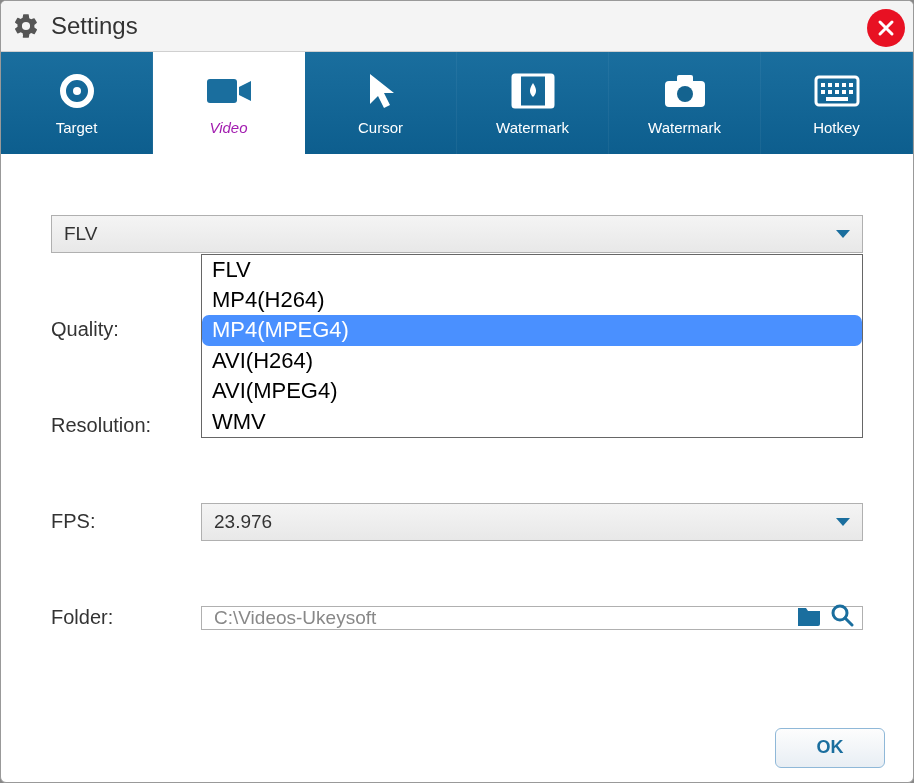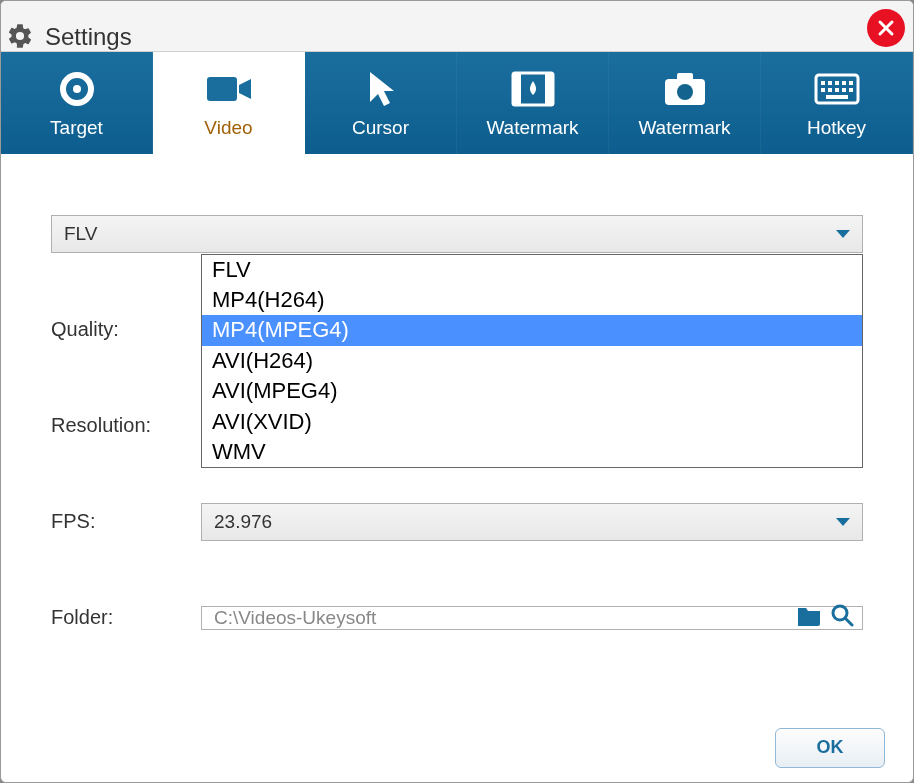--- a/index.html
+++ b/index.html
@@ -19,22 +19,22 @@
     overflow: hidden;
     position: relative;
     display: flex;
     flex-direction: column;
   }
   
   .titlebar {
     height: 52px;
     background: #f4f4f4;
     display: flex;
-    align-items: flex-end;
-    padding: 0 4px;
+    align-items: center;
+    padding: 0 10px;
     border-bottom: 1px solid #d0d0d0;
     position: relative;
   }
   .titlebar .gear { width: 30px; height: 30px; display: flex; align-items: center; justify-content: center; }
   .titlebar .title {
     font-size: 24px;
     color: #333;
     margin-left: 10px;
   }
   .titlebar .close {
@@ -60,24 +60,25 @@
     display: flex;
     flex-direction: column;
     align-items: center;
     justify-content: center;
     color: #fff;
     cursor: pointer;
     gap: 6px;
     border-right: 1px solid rgba(255,255,255,0.05);
   }
   .tab .icon { height: 44px; display:flex; align-items:center; justify-content:center; }
-  .tab .label { font-size: 19px; font-weight: 500; }
+  .tab .label { font-size: 15px; font-weight: 500; }
   .tab.active {
     background: #fff;
-    color: #a16207;
+    color: #a21caf;
+    font-style: italic;
   }
   .tab.active svg { fill: #1a6e9e; }
   .tab svg { fill: #fff; }
   
   .content {
     flex: 1;
     padding: 60px 50px 20px 50px;
     position: relative;
   }
   .row {
@@ -146,20 +147,21 @@
   .dropdown .opt {
     padding: 2px 10px;
     font-size: 22px;
     color: #000;
     cursor: pointer;
     line-height: 1.2;
   }
   .dropdown .opt.selected {
     background: #4a90ff;
     color: #fff;
+    border-radius: 7px;
   }
   
   .footer {
     height: 70px;
     display: flex;
     justify-content: flex-end;
     align-items: center;
     padding-right: 28px;
     gap: 20px;
   }
@@ -314,21 +316,20 @@
         </div>
       </div>
     </div>
 
     <div class="dropdown">
       <div class="opt">FLV</div>
       <div class="opt">MP4(H264)</div>
       <div class="opt selected">MP4(MPEG4)</div>
       <div class="opt">AVI(H264)</div>
       <div class="opt">AVI(MPEG4)</div>
-      <div class="opt">AVI(XVID)</div>
       <div class="opt">WMV</div>
     </div>
 
   </div>
 
   <div class="footer">
     <div class="btn">OK</div>
   </div>
 
 </div>

